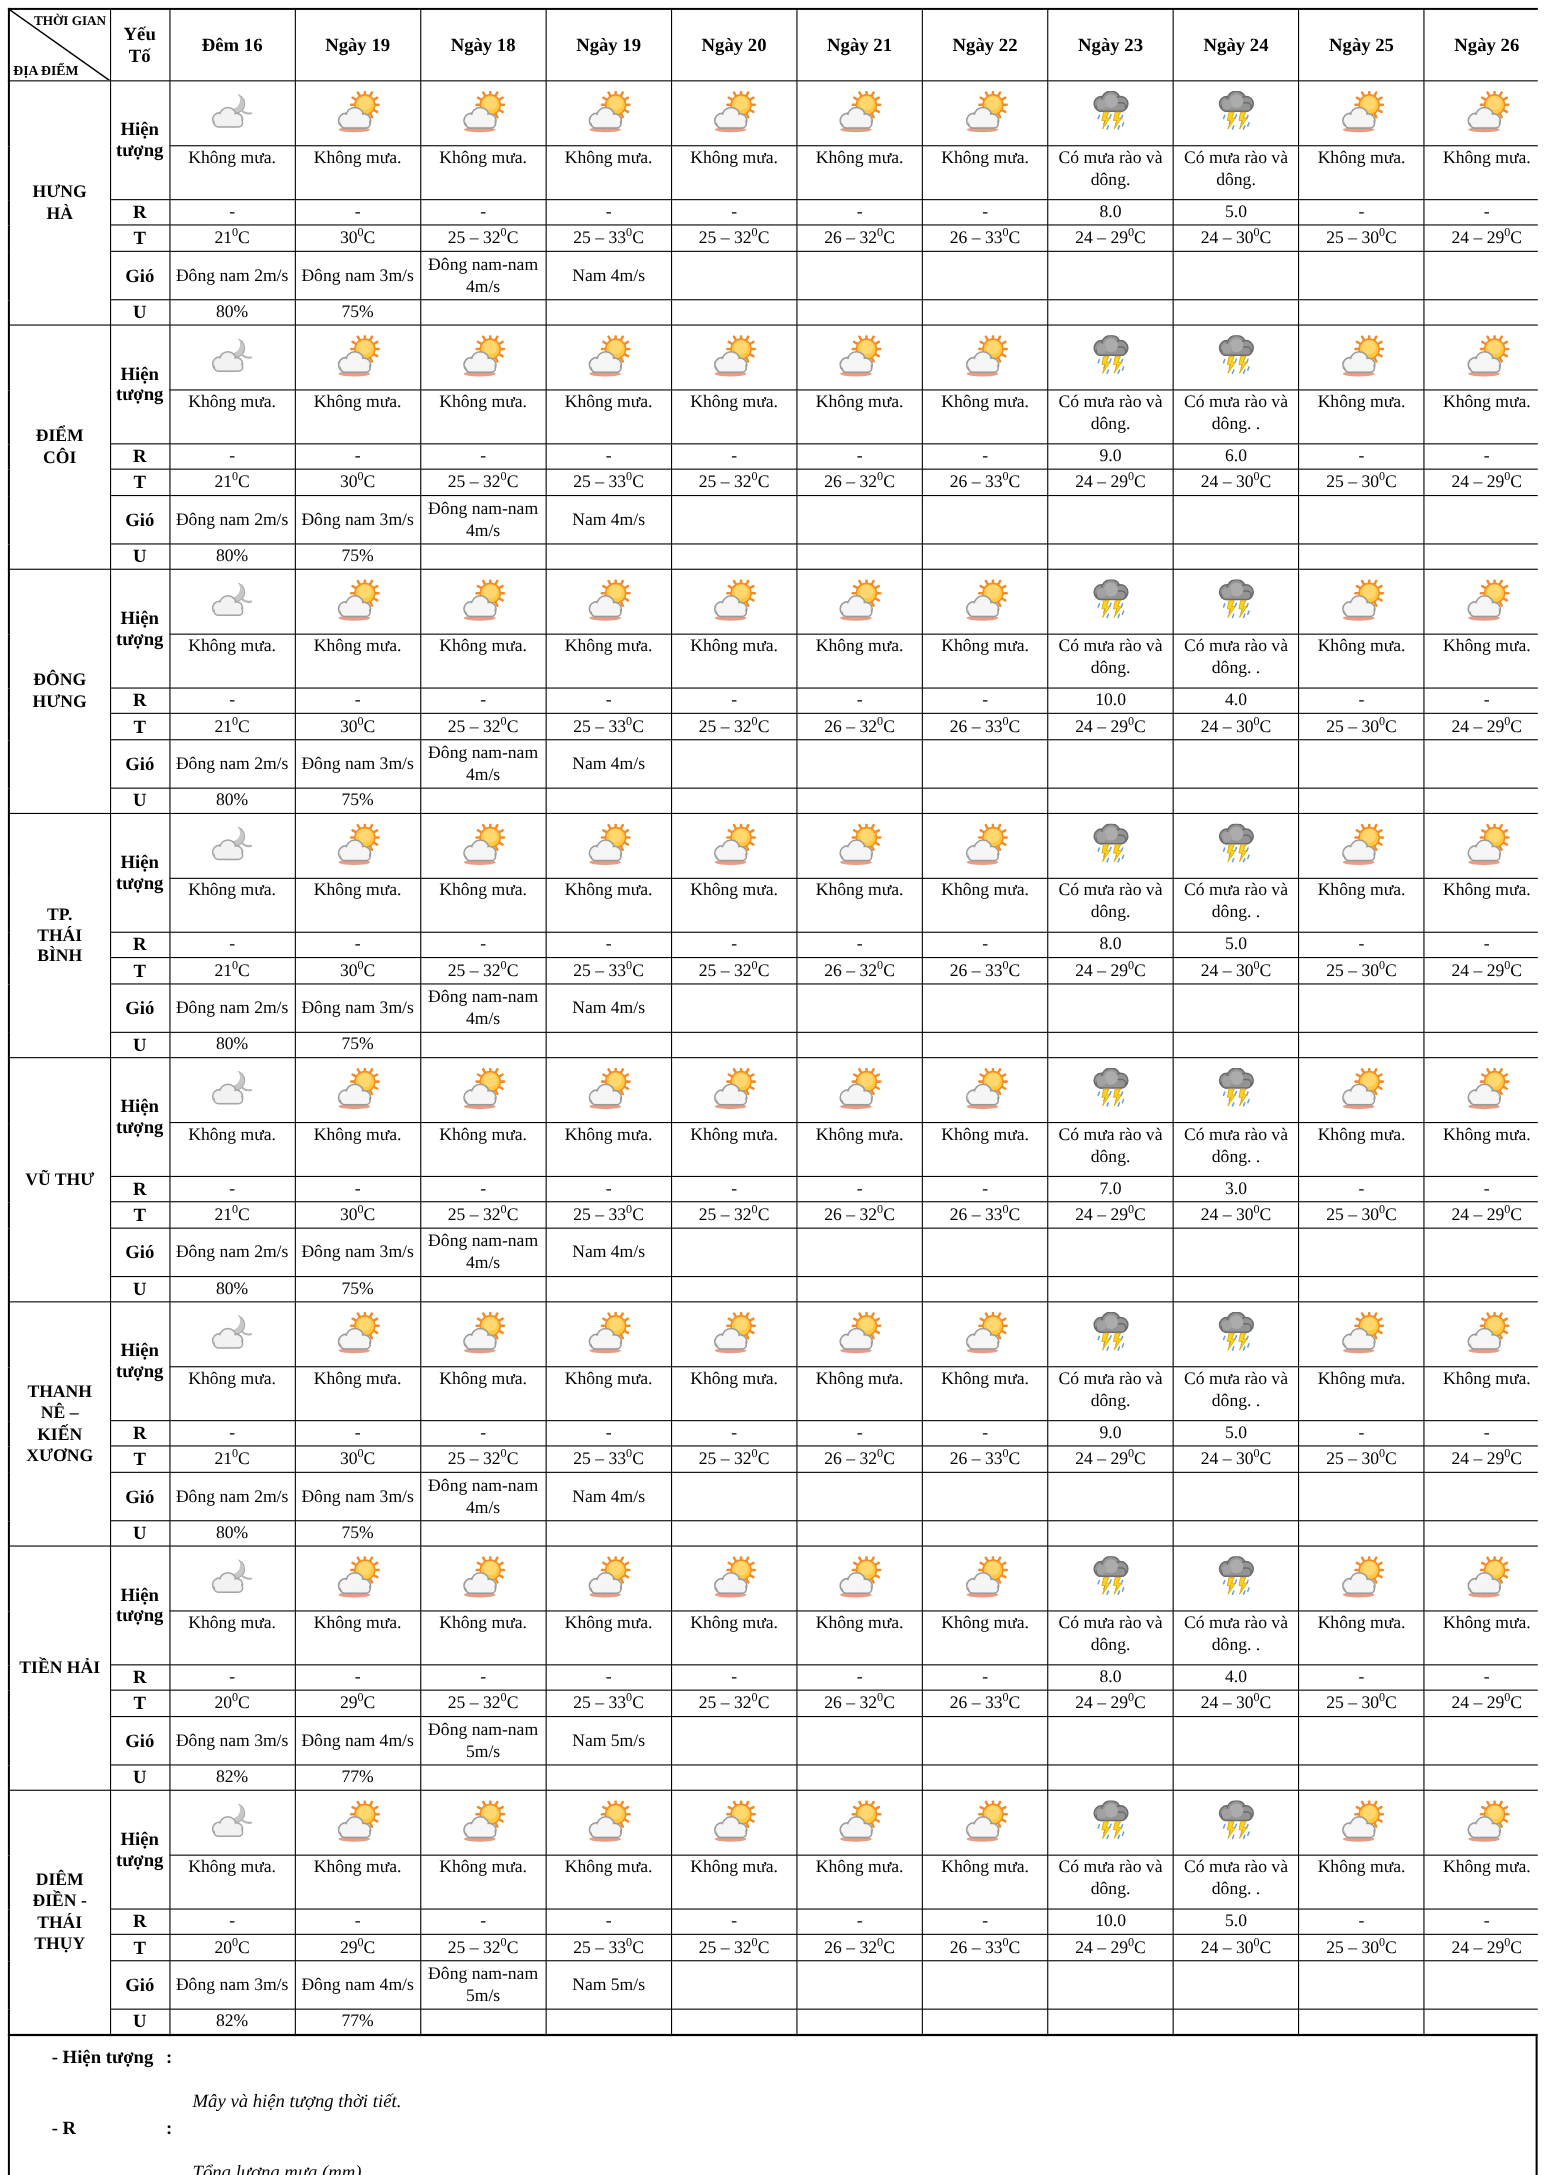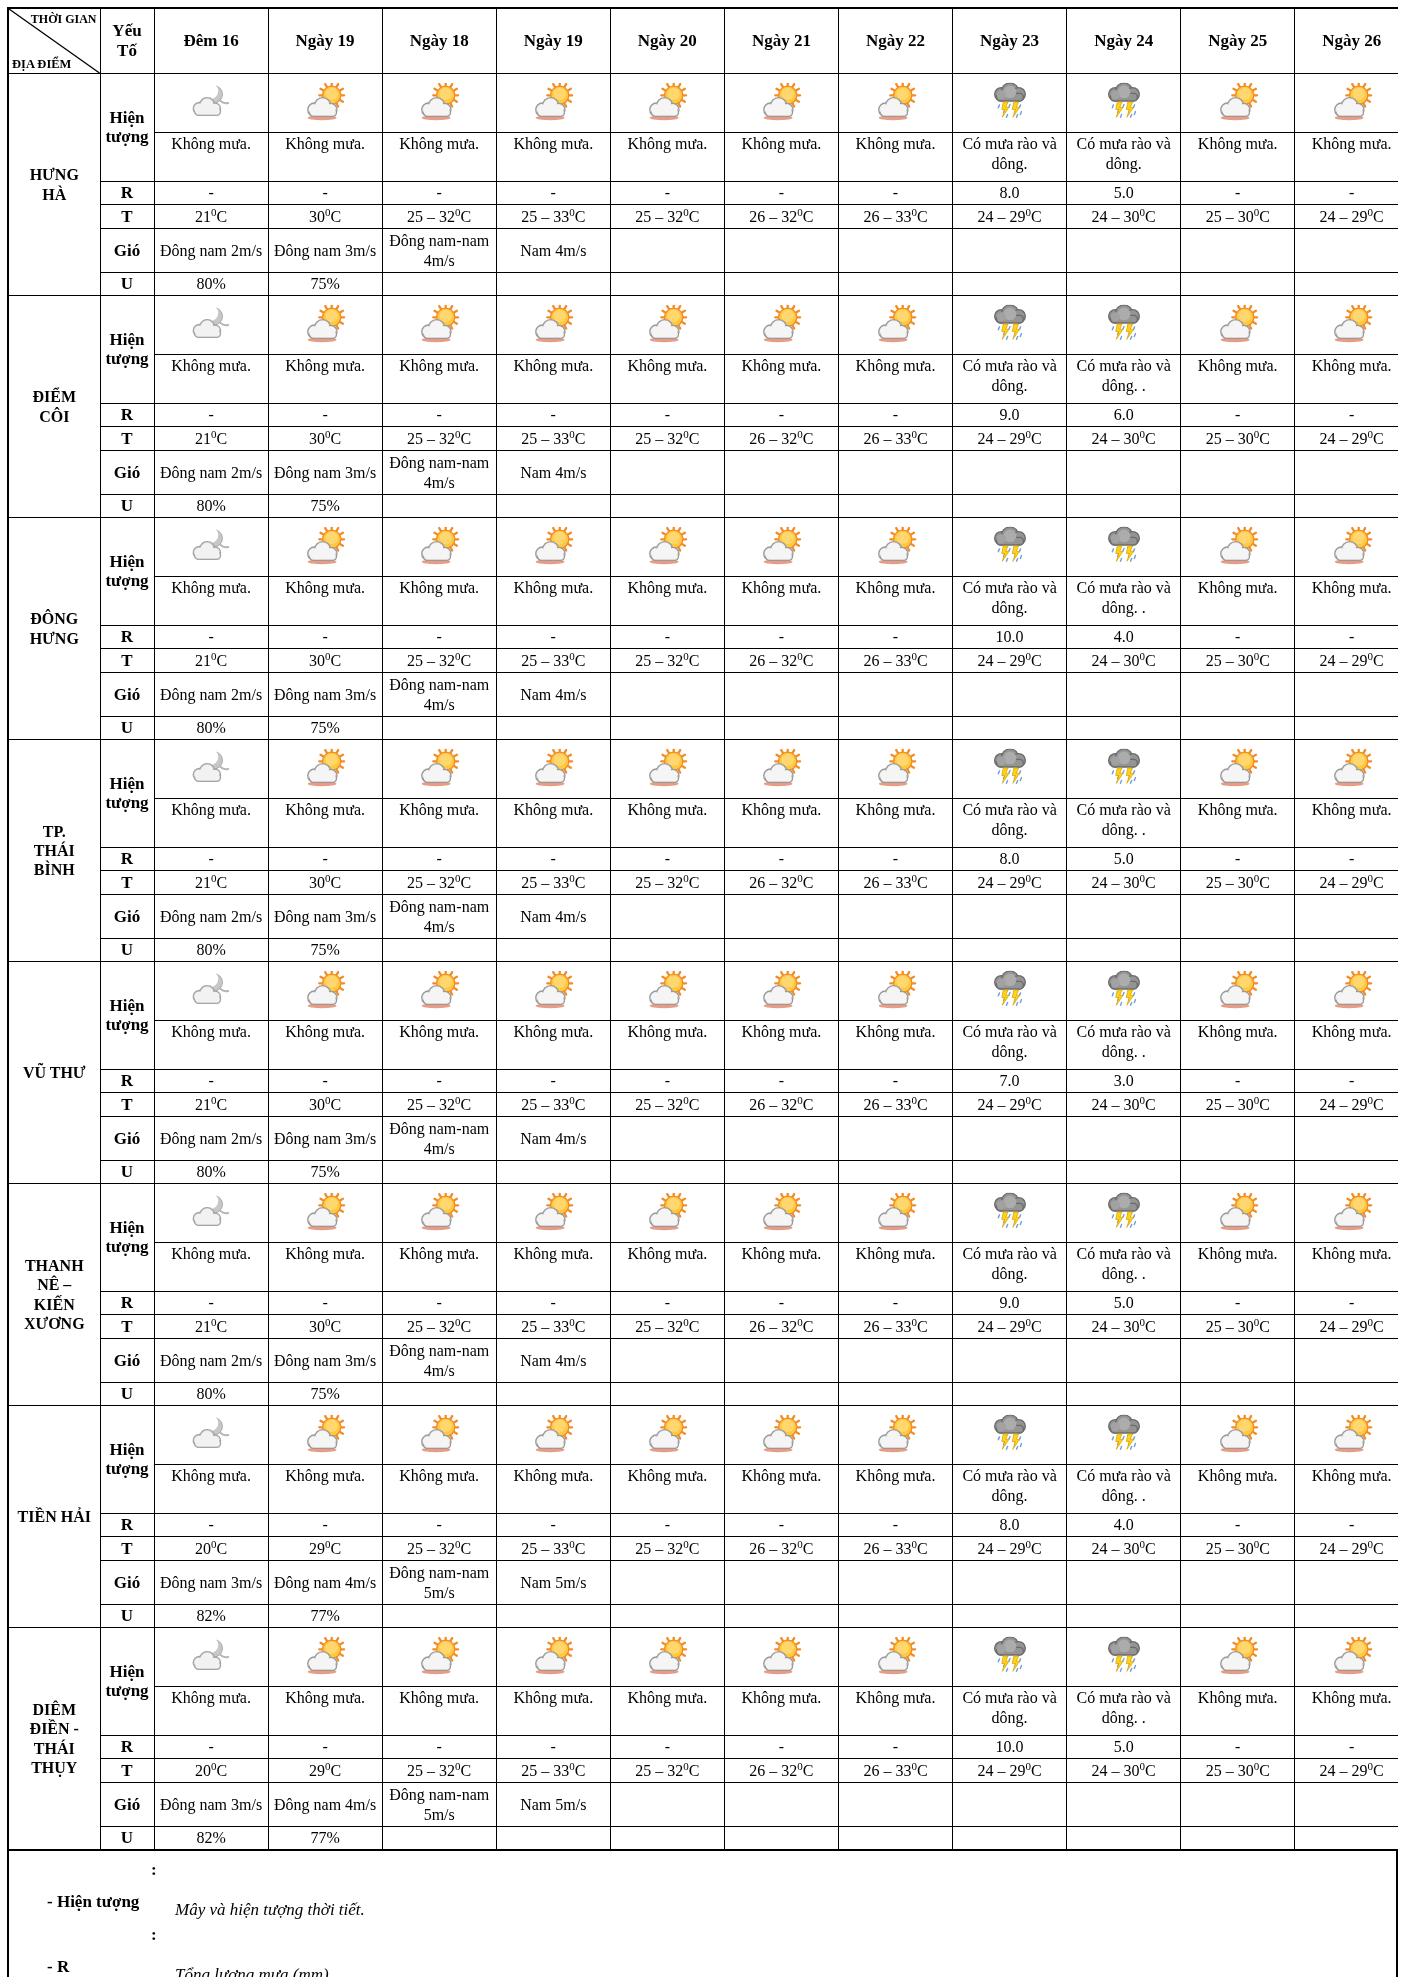--- a/index.html
+++ b/index.html
@@ -20,21 +20,21 @@
   .wicon{display:inline-block;line-height:0;margin-top:2px;}
   td.ptext{height:47px;vertical-align:top;font-size:16px;line-height:1.25;padding:1px 2px 0 2px;}
   td.rcell{height:22px;font-size:16px;}
   td.tcell{height:23px;font-size:16px;}
   td.tcell sup{font-size:11px;line-height:0;}
   td.wcell{height:43px;font-size:16px;line-height:1.2;padding:0 3px;}
   td.ucell{height:22px;font-size:16px;}
   .legend{border:2px solid #000;border-top:none;box-sizing:border-box;width:1391px;padding:5px 8px 12px 0;font-size:17px;}
   .lg-title{font-weight:bold;padding-left:26px;line-height:23px;}
   .lg-row{display:flex;padding-left:38px;margin-top:3px;line-height:22px;}
-  .lg-label{font-weight:bold;flex:0 0 104px;white-space:nowrap;margin-top:32px;}
+  .lg-label{font-weight:bold;flex:0 0 104px;white-space:nowrap;}
   .lg-colon{font-weight:bold;flex:0 0 24px;}
   .lg-text{font-style:italic;margin-top:40px;}
   #icon-defs{position:absolute;width:0;height:0;overflow:hidden;}
 </style>
 </head>
 <body>
 
 <svg id="icon-defs" xmlns="http://www.w3.org/2000/svg" aria-hidden="true">
   <symbol id="sym-sun-cloud" viewBox="0 0 48 40">
     <g stroke="#F28C28" stroke-width="2.4" stroke-linecap="round">

